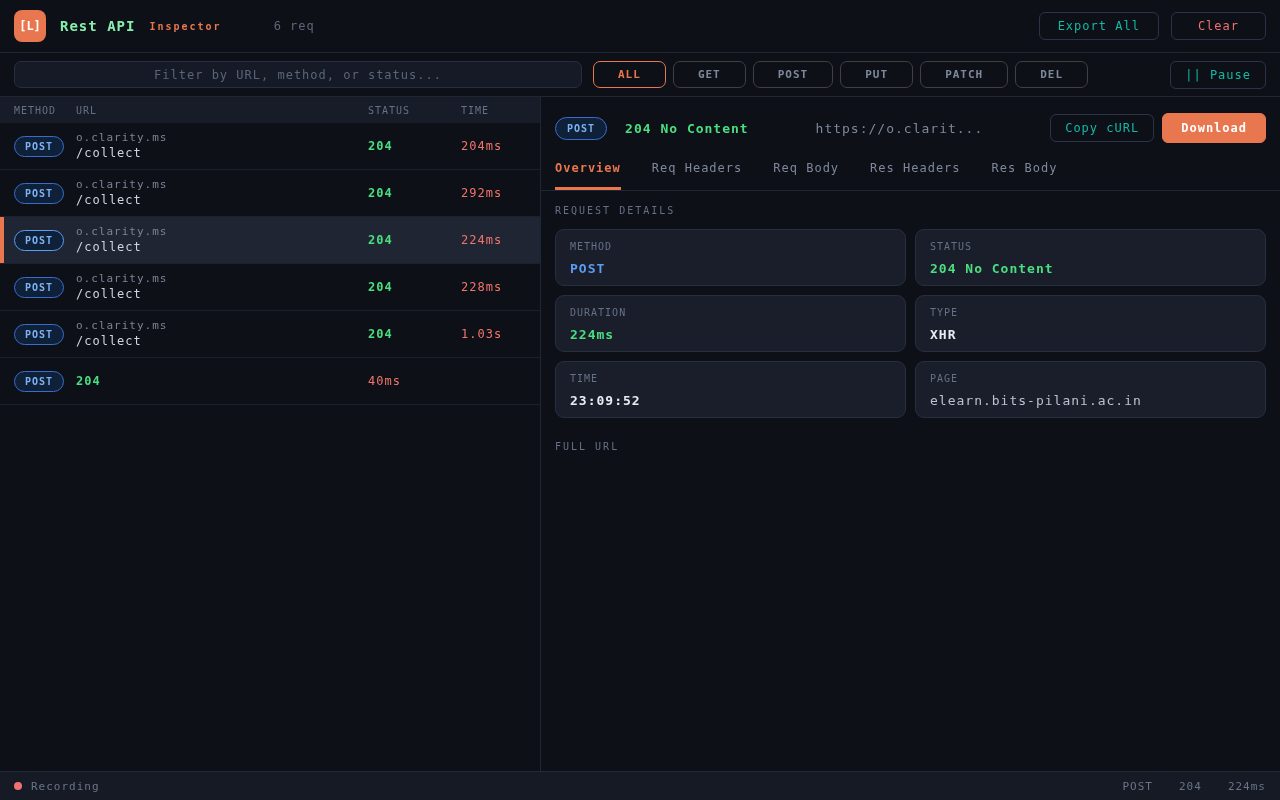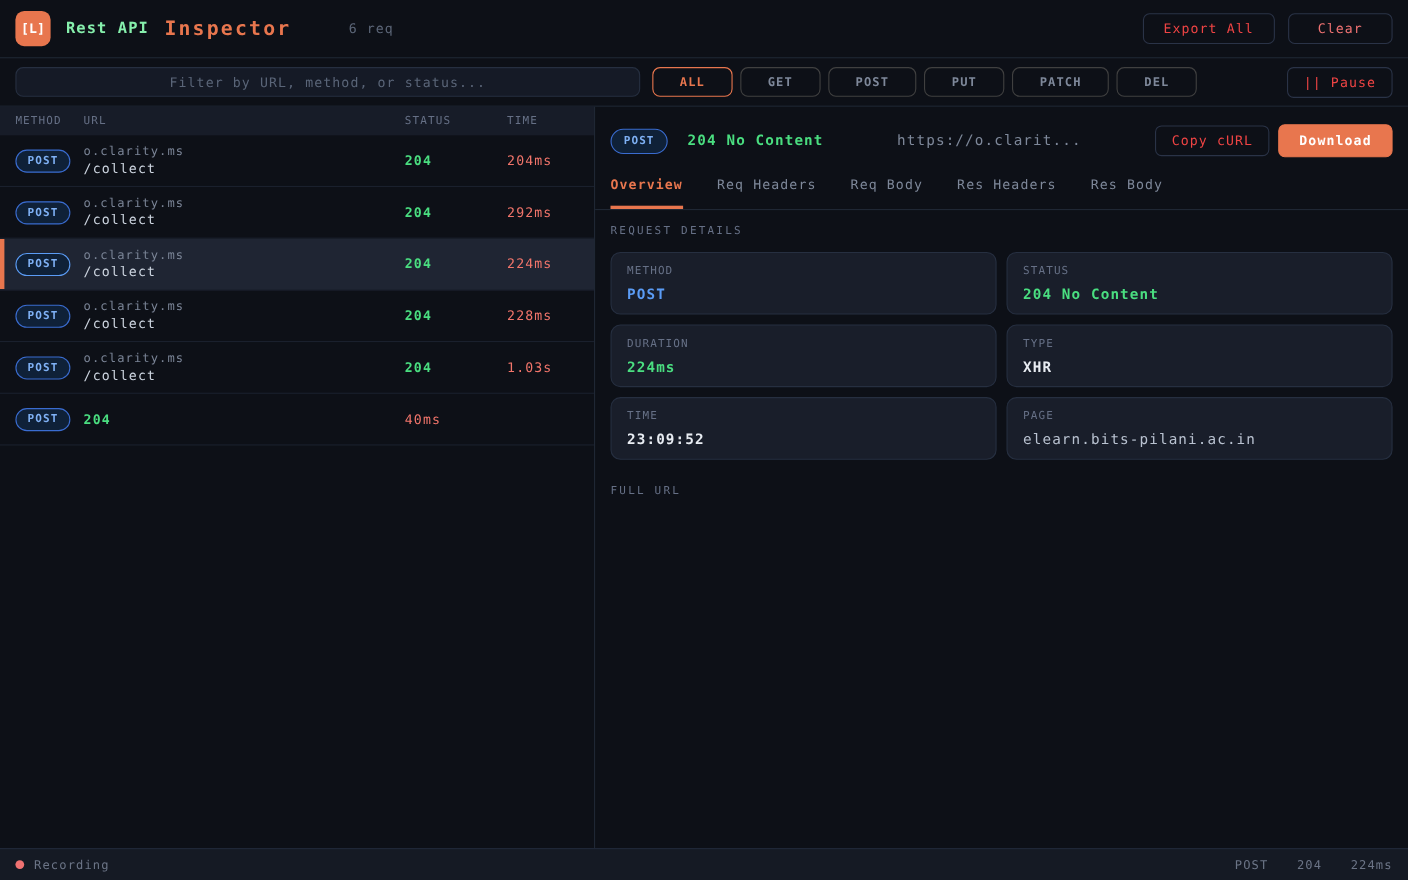--- a/index.html
+++ b/index.html
@@ -19,26 +19,26 @@
     padding: 0 14px;
     border-bottom: 1px solid #1f2734;
   }
   .logo-badge {
     width: 32px; height: 32px; border-radius: 8px;
     background: #e8764e; color: #ffffff;
     display: flex; align-items: center; justify-content: center;
     font-weight: bold; font-size: 12px;
   }
   .app-title { margin-left: 14px; font-size: 14px; font-weight: bold; color: #86efac; letter-spacing: 1px; }
-  .app-title-accent { margin-left: 14px; font-size: 18px; font-weight: bold; color: #e8764e; letter-spacing: 2px; }
+  .app-title-accent { margin-left: 14px; font-size: 10px; font-weight: bold; color: #e8764e; letter-spacing: 2px; }
   .req-count { margin-left: 52px; color: #5c6678; font-size: 12px; letter-spacing: 1px; }
   .header-spacer { flex: 1; }
   .btn {
     background: transparent; border: 1px solid #2a3347; border-radius: 6px;
-    color: #ef4444; font-family: inherit; font-size: 12px;
+    color: #14b8a6; font-family: inherit; font-size: 12px;
     padding: 6px 18px; letter-spacing: 1px; cursor: pointer;
   }
   .btn-clear { color: #ef7272; margin-left: 12px; padding: 6px 26px; }
 
   
   .toolbar {
     height: 44px; flex: 0 0 44px;
     display: flex; align-items: center;
     padding: 0 14px;
     border-bottom: 1px solid #1f2734;

